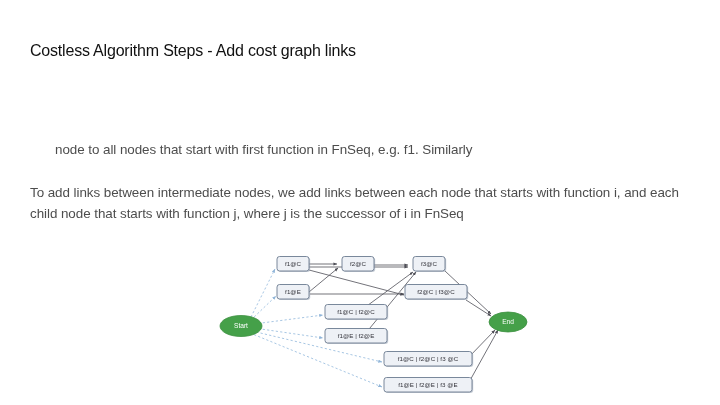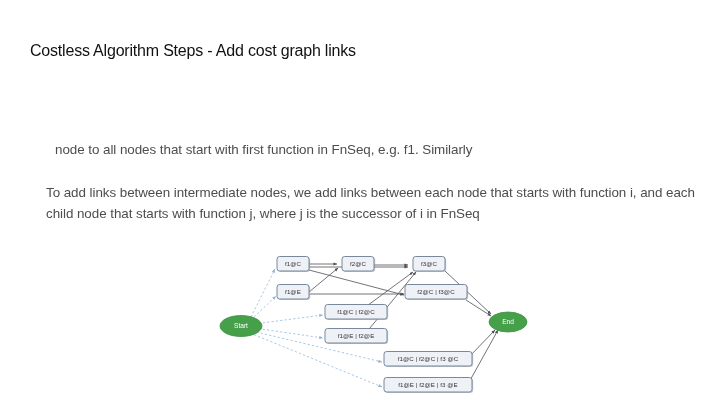--- a/index.html
+++ b/index.html
@@ -31,21 +31,21 @@
   }
   .para {
     position: absolute;
     color: #4d4d4d;
     font-size: 13.4px;
     letter-spacing: -0.05px;
   }
   .para1-l1 { left: 30px; top: 101px; }
   .para1-l2 { left: 20px; top: 142px; margin-left: 35px; }
   .para2 {
-    left: 46px;
+    left: 30px;
     top: 183px;
     width: 655px;
     line-height: 20.5px;
   }
   .graph {
     position: absolute;
     left: 205px;
     top: 248px;
     width: 340px;
     height: 155px;

